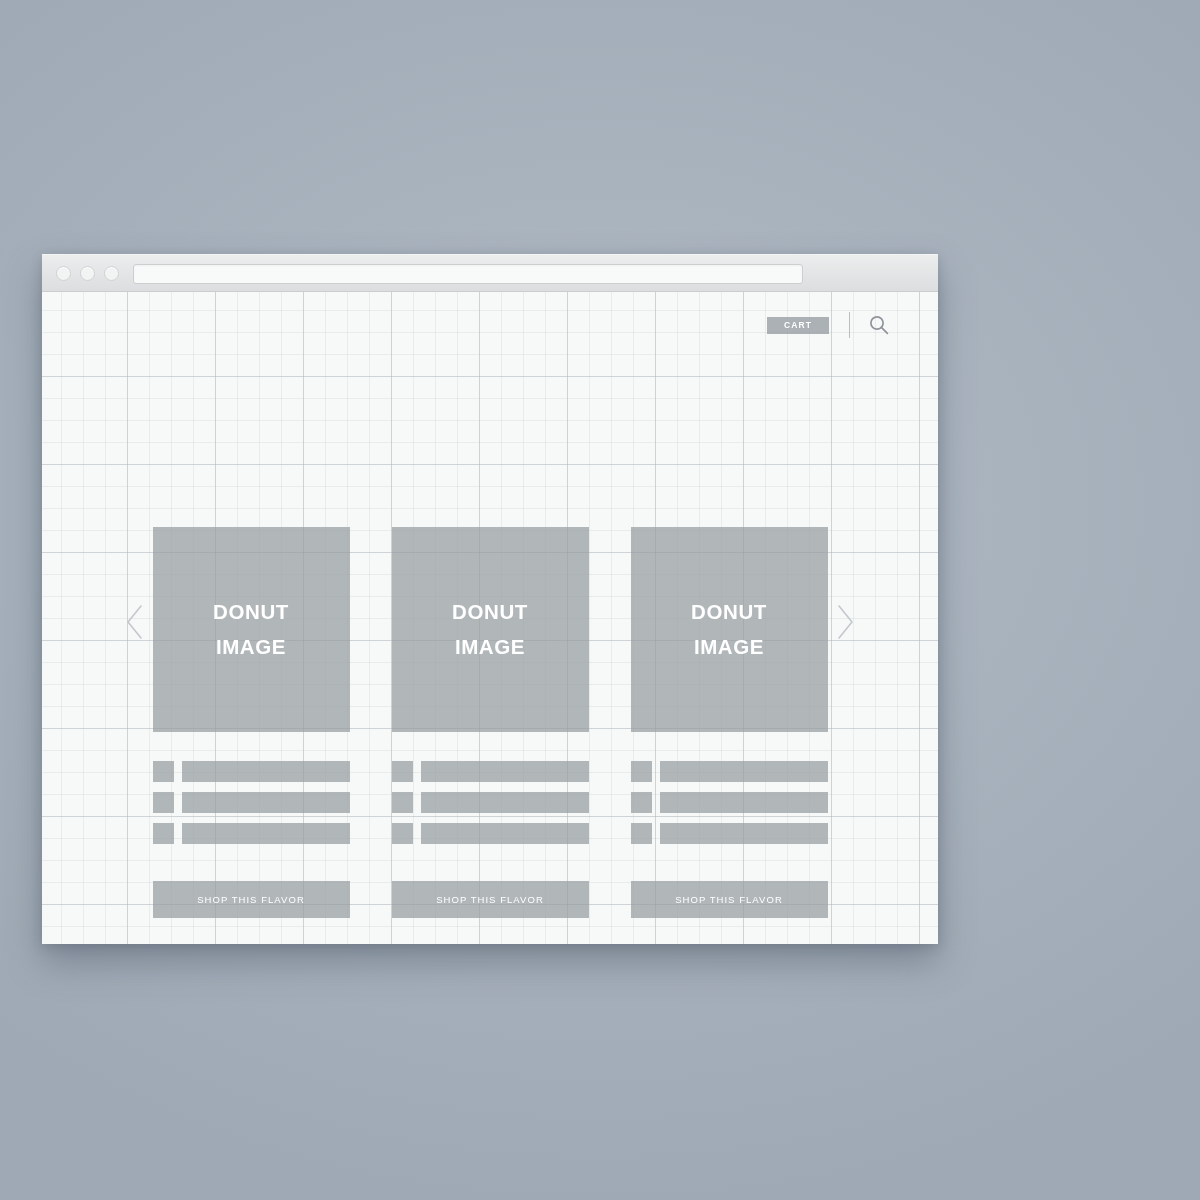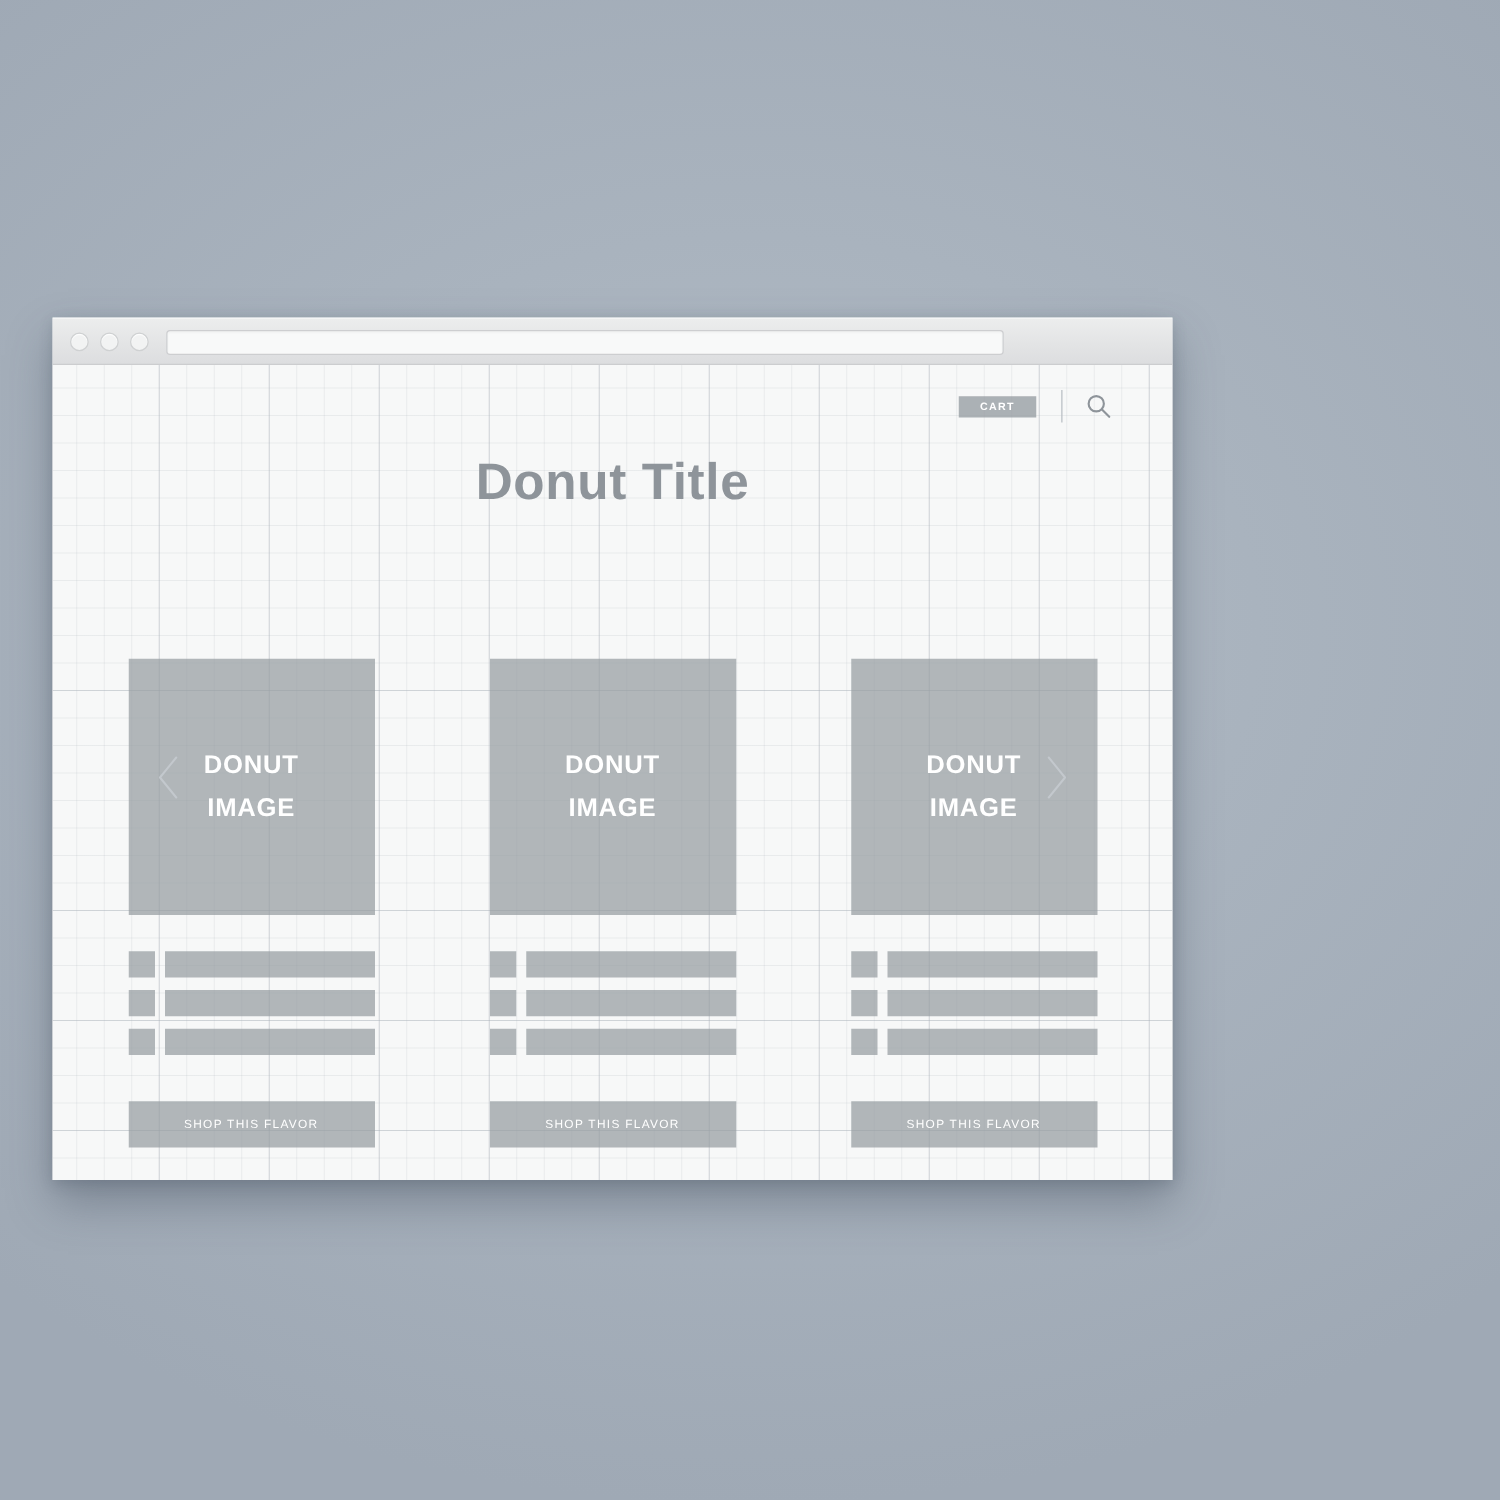--- a/index.html
+++ b/index.html
@@ -145,21 +145,21 @@
     width: 26px;
     height: 40px;
     cursor: pointer;
   }
   #carousel-prev { left: 80px; }
   #carousel-next { right: 80px; }
 
   #cards-row {
     display: flex;
     justify-content: center;
-    gap: 92px;
+    gap: 42px;
     padding-top: 0;
   }
   .product-card { width: 197px; }
 
   .card-image {
     height: 205px;
     background: rgba(150,156,161,.72);
     display: flex;
     flex-direction: column;
     align-items: center;
@@ -227,21 +227,20 @@
       <button id="cart-button">CART</button>
       <span id="header-divider"></span>
       <span id="search-button">
         <svg width="22" height="22" viewBox="0 0 22 22" fill="none">
           <circle cx="9" cy="9" r="6.1" stroke="#8e949a" stroke-width="1.7"></circle>
           <line x1="13.4" y1="13.4" x2="19.4" y2="19.4" stroke="#8e949a" stroke-width="1.7" stroke-linecap="round"></line>
         </svg>
       </span>
     </div>
 
-    <h1 id="page-title">Donut Title</h1>
 
     <div id="carousel">
 
       <span id="carousel-prev" class="carousel-arrow">
         <svg width="26" height="40" viewBox="0 0 26 40" fill="none">
           <polyline points="19,4 6,20 19,36" stroke="#c3c8cd" stroke-width="1.6" fill="none" stroke-linecap="round" stroke-linejoin="round"></polyline>
         </svg>
       </span>
 
       <span id="carousel-next" class="carousel-arrow">

